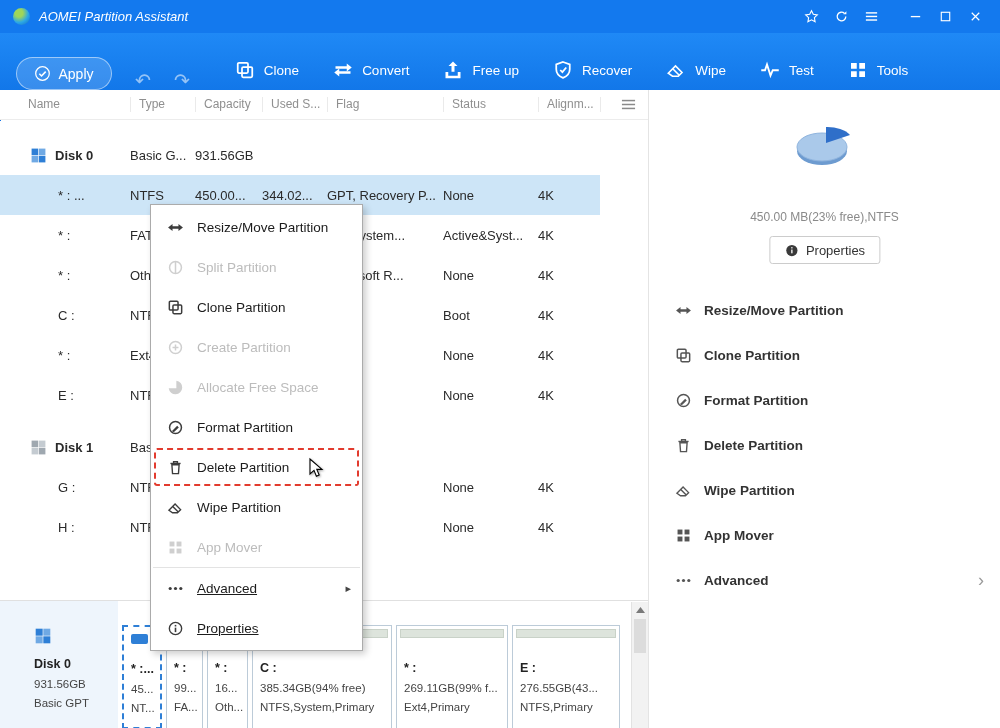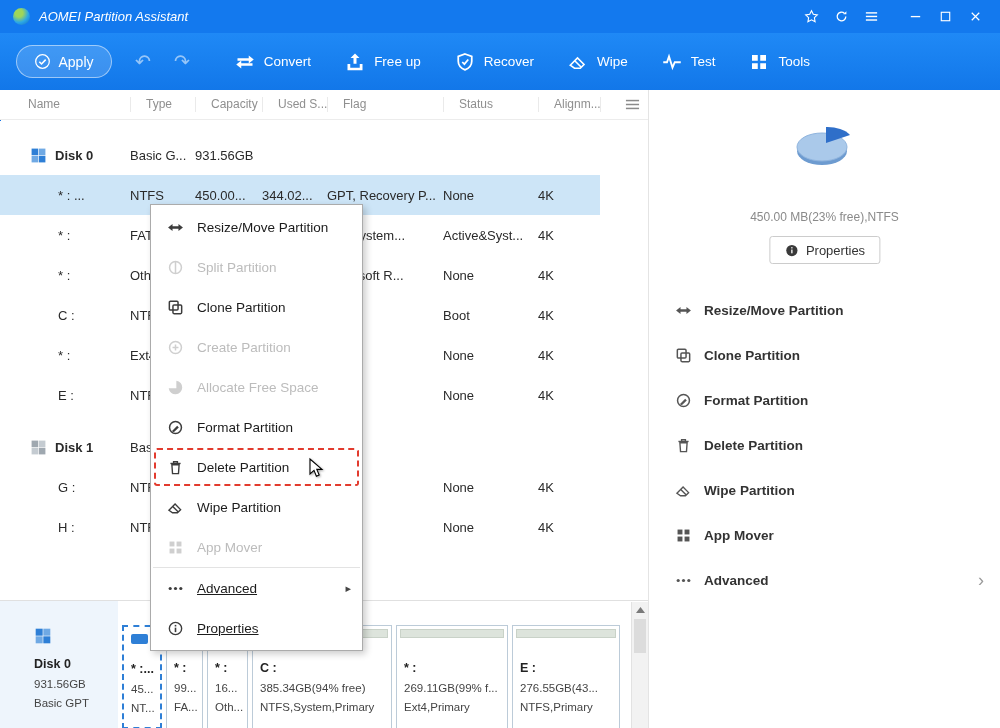--- a/index.html
+++ b/index.html
@@ -10,31 +10,31 @@
   
   .titlebar{position:absolute;top:0;left:0;right:0;height:33px;background:#1379ee;display:flex;align-items:center;padding:0 10px;font-style:italic;}
   .logo{width:17px;height:17px;border-radius:50%;background:radial-gradient(circle at 35% 30%,#9fd65a 0 24%,#2aa7e8 58%,#1565c0);margin:0 9px 0 3px;flex:none;}
   .title{color:#fff;font-size:13px;}
   .titlebar-actions{margin-left:auto;display:flex;align-items:center;}
   .tb-btn{width:30px;height:26px;display:flex;align-items:center;justify-content:center;cursor:pointer;}
   .tb-btn svg{width:15px;height:15px;display:block;}
   .tb-group-gap{width:14px;}
 
   
-  .toolbar{position:absolute;top:33px;left:0;right:0;height:57px;background:linear-gradient(#1f89f6,#1277e9);display:flex;align-items:center;}
+  .toolbar{position:absolute;top:33px;left:0;right:0;height:57px;background:linear-gradient(#1f89f6,#1277e9);display:flex;align-items:flex-end;}
   .apply-btn{margin-left:16px;height:33px;width:96px;border-radius:17px;border:1px solid rgba(255,255,255,.5);background:rgba(255,255,255,.16);color:#fff;font-size:14px;display:flex;align-items:center;justify-content:center;gap:7px;font-family:inherit;cursor:pointer;flex:none;}
   .apply-btn .ic svg{width:17px;height:17px;}
   .undo,.redo{color:rgba(255,255,255,.55);font-size:19px;margin-left:23px;cursor:default;line-height:1;}
   .tool-buttons{display:flex;align-items:center;margin-left:28px;}
   .tool-btn{display:flex;align-items:center;gap:9px;color:#fff;font-size:13.5px;padding:0 17px;height:40px;cursor:pointer;white-space:nowrap;}
   .tool-btn .ic svg{width:20px;height:20px;color:#fff;}
 
   
   .table-header{position:absolute;top:90px;left:0;width:648px;height:30px;border-bottom:1px solid #ececec;display:grid;grid-template-columns:130px 65px 67px 65px 116px 95px 62px 48px;align-items:center;color:#8f8f8f;font-size:12px;background:#fff;}
-  .hcell{height:15px;line-height:15px;border-left:1px solid #eaeaea;padding-left:15px;white-space:nowrap;overflow:hidden;}
+  .hcell{height:15px;line-height:15px;border-left:1px solid #eaeaea;padding-left:8px;white-space:nowrap;overflow:hidden;}
   .hcell.first{border-left:none;padding-left:28px;}
   .hcell.iconcell{border-left:1px solid #eaeaea;display:flex;justify-content:center;}
   .list-icon svg{width:15px;height:15px;display:block;}
   .table-body{position:absolute;top:121px;left:0;width:600px;height:479px;padding-top:14px;background:#fff;}
   .trow{display:grid;grid-template-columns:130px 65px 67px 65px 116px 95px 62px;height:40px;align-items:center;font-size:13px;color:#2a2a2a;cursor:default;}
   .trow.gap{margin-top:12px;}
   .trow.selected{background:#cde5f7;}
   .cell{white-space:nowrap;overflow:hidden;}
   .cell.name{padding-left:58px;display:flex;align-items:center;gap:8px;overflow:visible;}
   .trow.disk .cell.name{padding-left:30px;font-weight:bold;}
@@ -141,20 +141,29 @@
           </svg>
       </span>
       <span>Apply</span>
     </button>
     <span class="undo">↶</span>
     <span class="redo">↷</span>
     <div class="tool-buttons" id="tool-buttons">
         <div class="tool-btn">
           <span class="ic ">
             <svg viewBox="0 0 16 16">
+              <rect x="2.2" y="2.2" width="8.2" height="8.2" rx="1" fill="none" stroke="currentColor" stroke-width="1.4"></rect>
+              <rect x="5.6" y="5.6" width="8.2" height="8.2" rx="1" fill="none" stroke="currentColor" stroke-width="1.4"></rect>
+            </svg>
+          </span>
+          <span>Clone</span>
+        </div>
+        <div class="tool-btn">
+          <span class="ic ">
+            <svg viewBox="0 0 16 16">
               <g fill="currentColor">
                 <path d="M2 5h9V2.8L15 6l-4 3.2V7H2z"></path>
                 <path d="M14 11H5v2.2L1 10l4-3.2V9h9z"></path>
               </g>
             </svg>
           </span>
           <span>Convert</span>
         </div>
         <div class="tool-btn">
           <span class="ic ">

